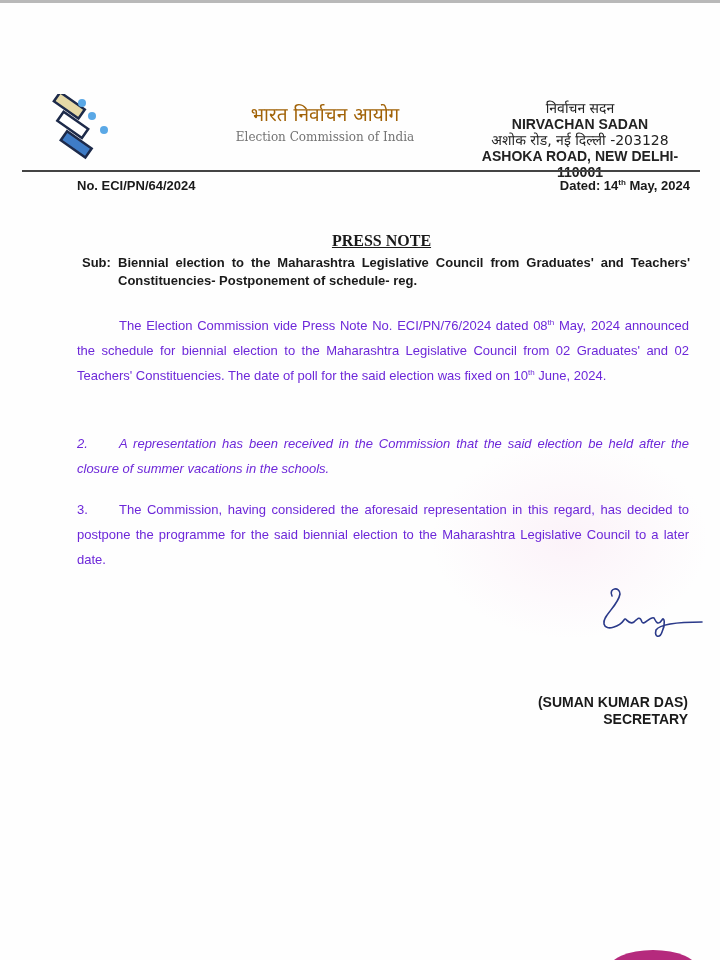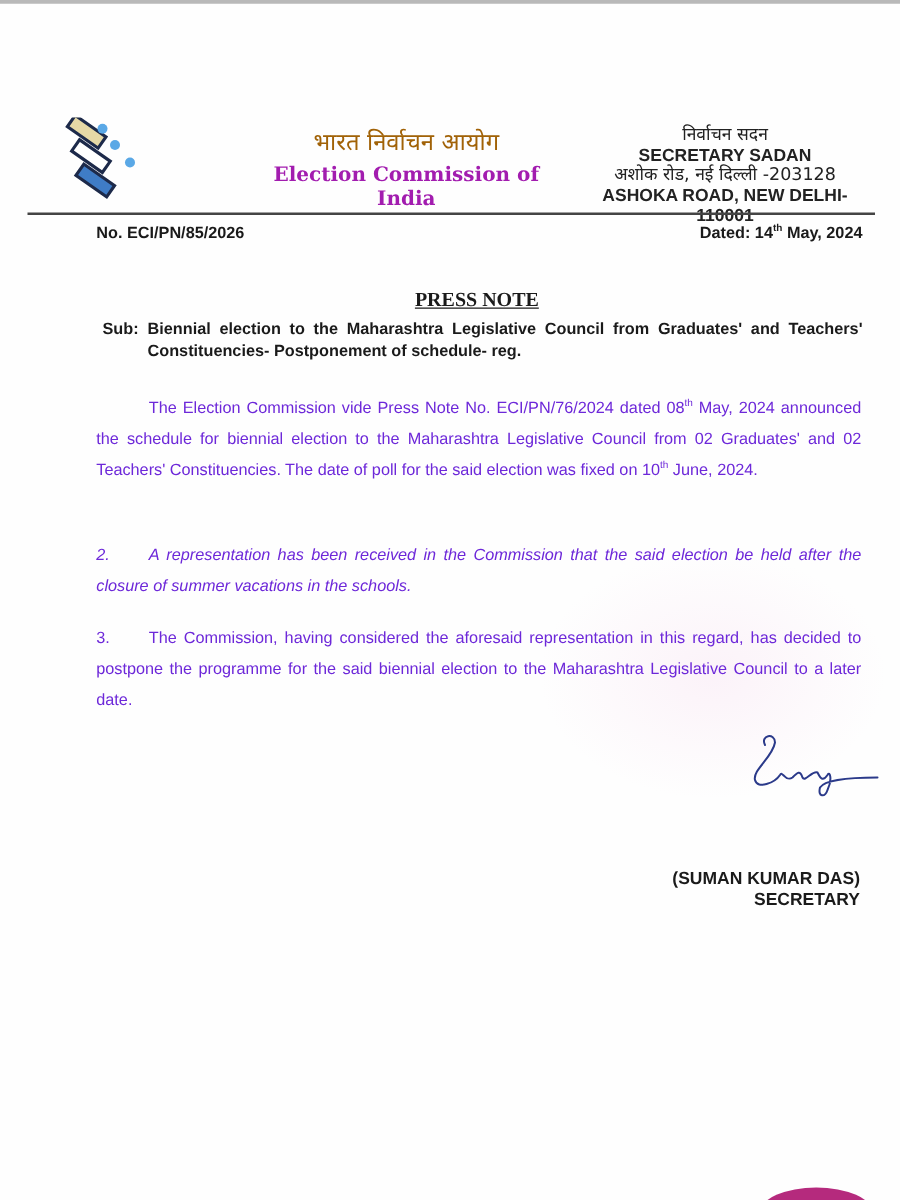--- a/index.html
+++ b/index.html
@@ -4,21 +4,21 @@
 <style>
   html, body { margin: 0; padding: 0; }
   body {
     width: 720px; height: 960px; background: #fefefe; position: relative; overflow: hidden;
     font-family: "Liberation Sans", "DejaVu Sans", sans-serif; color: #1a1a1a;
   }
   .topbar { position: absolute; left: 0; top: 0; width: 720px; height: 3px; background: #b9b9b9; }
   .logo { position: absolute; left: 28px; top: 94px; width: 96px; height: 70px; }
   .hdr-center { position: absolute; left: 200px; top: 102px; width: 250px; text-align: center; }
   .hdr-hindi { font-family: "DejaVu Sans", sans-serif; font-size: 19px; color: #a16207; line-height: 24px; }
-  .hdr-eng { font-family: "DejaVu Serif", serif; font-weight: bold; font-size: 16px; color: #a21caf; margin-top: 4px; }
+  .hdr-eng { font-family: "DejaVu Serif", serif; font-weight: normal; font-size: 12px; color: #737373; margin-top: 4px; }
   .hdr-right { position: absolute; left: 460px; top: 100px; width: 240px; text-align: center; font-size: 14px; font-weight: bold; line-height: 16px; color: #222; }
   .hdr-right .hi { font-family: "DejaVu Sans", sans-serif; font-weight: normal; }
   .rule { position: absolute; left: 22px; top: 170px; width: 678px; height: 2px; background: #444; }
   .refno { position: absolute; left: 77px; top: 178px; font-size: 13px; font-weight: bold; }
   .dated { position: absolute; right: 30px; top: 178px; font-size: 13px; font-weight: bold; }
   sup { font-size: 8px; line-height: 0; }
   .title { position: absolute; left: 0; top: 232px; width: 763px; text-align: center; font-family: "Liberation Serif", serif; font-weight: bold; font-size: 16px; text-decoration: underline; }
   .subject { position: absolute; left: 82px; top: 254px; width: 608px; font-size: 13px; font-weight: bold; line-height: 18px; display: flex; }
   .subject .lbl { width: 36px; flex: none; }
   .subject .txt { text-align: justify; text-align-last: left; }
@@ -48,28 +48,28 @@
   <circle cx="76" cy="36" r="4" fill="#5aa8e6"></circle>
 </svg>
 
 <div class="hdr-center">
   <div class="hdr-hindi">भारत निर्वाचन आयोग</div>
   <div class="hdr-eng">Election Commission of India</div>
 </div>
 
 <div class="hdr-right">
   <div class="hi">निर्वाचन सदन</div>
-  <div>SECRETARY SADAN</div>
+  <div>NIRVACHAN SADAN</div>
   <div class="hi">अशोक रोड, नई दिल्ली -203128</div>
   <div>ASHOKA ROAD, NEW DELHI-110001</div>
 </div>
 
 <div class="rule"></div>
 
-<div class="refno">No. ECI/PN/85/2026</div>
+<div class="refno">No. ECI/PN/64/2024</div>
 <div class="dated"><span>Dated: 14</span><sup>th</sup><span> May, 2024</span></div>
 
 <div class="title">PRESS NOTE</div>
 
 <div class="subject">
   <span class="lbl">Sub:</span>
   <span class="txt">Biennial election to the Maharashtra Legislative Council from Graduates' and Teachers' Constituencies- Postponement of schedule- reg.</span>
 </div>
 
 <div class="stamp-haze"></div>

